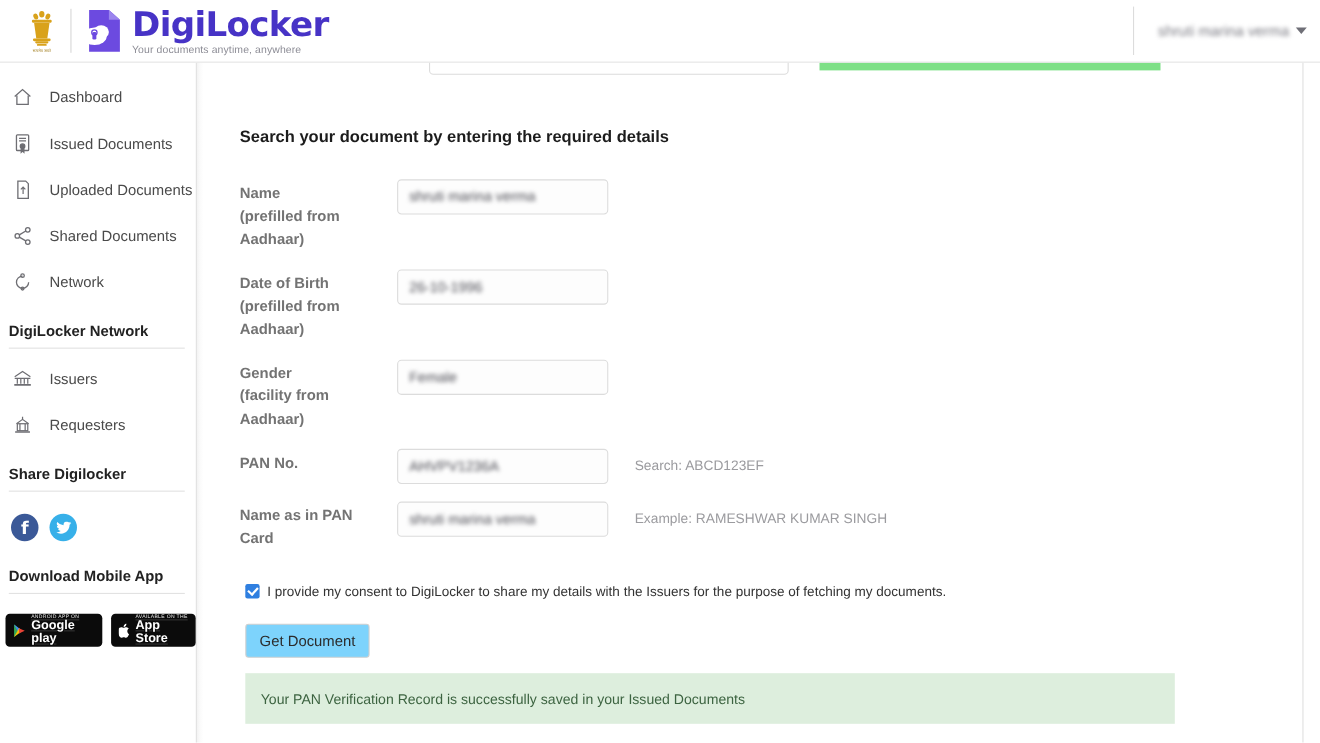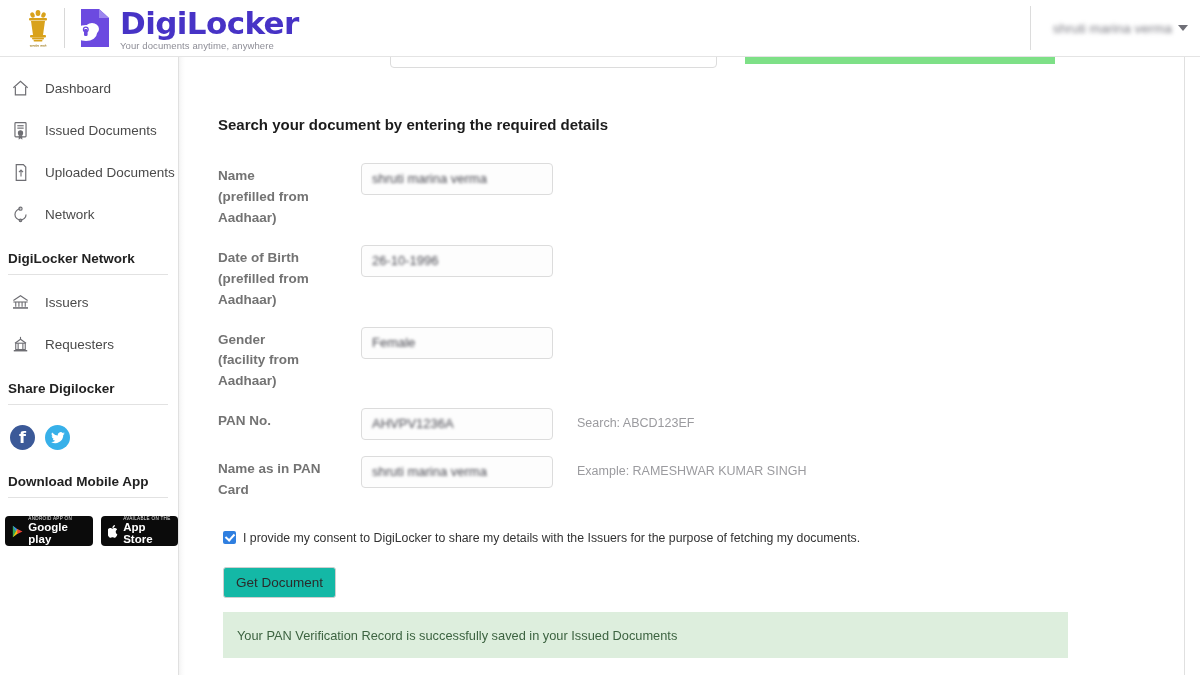--- a/index.html
+++ b/index.html
@@ -80,21 +80,21 @@
   }
   .hr { height: 1px; background: #e2e2e2; margin: 0 10px 6px 8px; }
   .social { display: flex; gap: 10px; padding: 14px 0 0 10px; }
   .soc {
     width: 25px; height: 25px; border-radius: 50%;
     display: flex; align-items: center; justify-content: center;
     color: #fff; font-weight: 700; font-family: "DejaVu Sans", sans-serif;
   }
   .soc.fb { background: #3b5998; font-size: 16px; }
   .soc.tw { background: #37b0e9; font-size: 13px; }
-  .badges { display: flex; gap: 8px; padding: 12px 0 0 5px; }
+  .badges { display: flex; gap: 8px; padding: 12px 0 0 5px; text-decoration: underline; }
   .badge {
     background: #0b0b0b; border-radius: 4px;
     height: 30px; display: flex; align-items: center; gap: 5px;
     padding: 0 7px; color: #fff;
   }
   .badge-sub { font-size: 4.6px; letter-spacing: .3px; color: #e6e6e6; text-transform: uppercase; line-height:1;}
   .badge-main { font-size: 11.5px; font-weight: 700; line-height: 1.05; }
   .badge-txt { display:flex; flex-direction:column; justify-content:center; }
 
   
@@ -166,21 +166,21 @@
   }
   .cb::after {
     content: ""; position: absolute; left: 4px; top: 1px;
     width: 4px; height: 7px; border: solid #fff;
     border-width: 0 2px 2px 0; transform: rotate(42deg);
   }
   .consent-txt { font-size: 12.3px; color: #333; }
 
   .get-btn {
     margin: 22px 0 0 5px;
-    background: #14b8a6; border: 1px solid #cfcfcf; border-radius: 3px;
+    background: #7dd3fc; border: 1px solid #cfcfcf; border-radius: 3px;
     padding: 7px 12px; font-size: 13.5px; color: #2b2b2b;
     font-family: "Liberation Sans", sans-serif; cursor: pointer;
   }
 
   .success {
     margin: 14px 0 0 5px;
     width: 845px; height: 46px;
     background: #ddeedd;
     display: flex; align-items: center;
     padding-left: 14px;
@@ -262,20 +262,32 @@
   <div class="nav-item">
     <span class="nav-icon">
       <svg width="16" height="19" viewBox="0 0 18 24" fill="none" stroke="#6e6e73" stroke-width="1.5">
           <path d="M3 2 H12 L15 5 V22 H3 Z"></path>
           <path d="M9 17 V9 M6.4 11.6 L9 9 L11.6 11.6" stroke-width="1.4"></path>
         </svg>
     </span>
     <span class="nav-label">Uploaded Documents</span>
   </div>
 
+  <div class="nav-item">
+    <span class="nav-icon">
+      <svg width="19" height="19" viewBox="0 0 24 24" fill="none" stroke="#6e6e73" stroke-width="1.5">
+          <circle cx="18" cy="5" r="2.6"></circle>
+          <circle cx="6" cy="12" r="2.6"></circle>
+          <circle cx="18" cy="19" r="2.6"></circle>
+          <line x1="8.3" y1="10.7" x2="15.7" y2="6.3"></line>
+          <line x1="8.3" y1="13.3" x2="15.7" y2="17.7"></line>
+        </svg>
+    </span>
+    <span class="nav-label">Shared Documents</span>
+  </div>
 
   <div class="nav-item">
     <span class="nav-icon">
       <svg width="19" height="19" viewBox="0 0 24 24" fill="none" stroke="#6e6e73" stroke-width="1.5">
           <path d="M19 12 A7 7 0 1 1 12 5"></path>
           <circle cx="12" cy="4.6" r="2"></circle>
           <circle cx="12" cy="19.4" r="1.6"></circle>
         </svg>
     </span>
     <span class="nav-label">Network</span>

